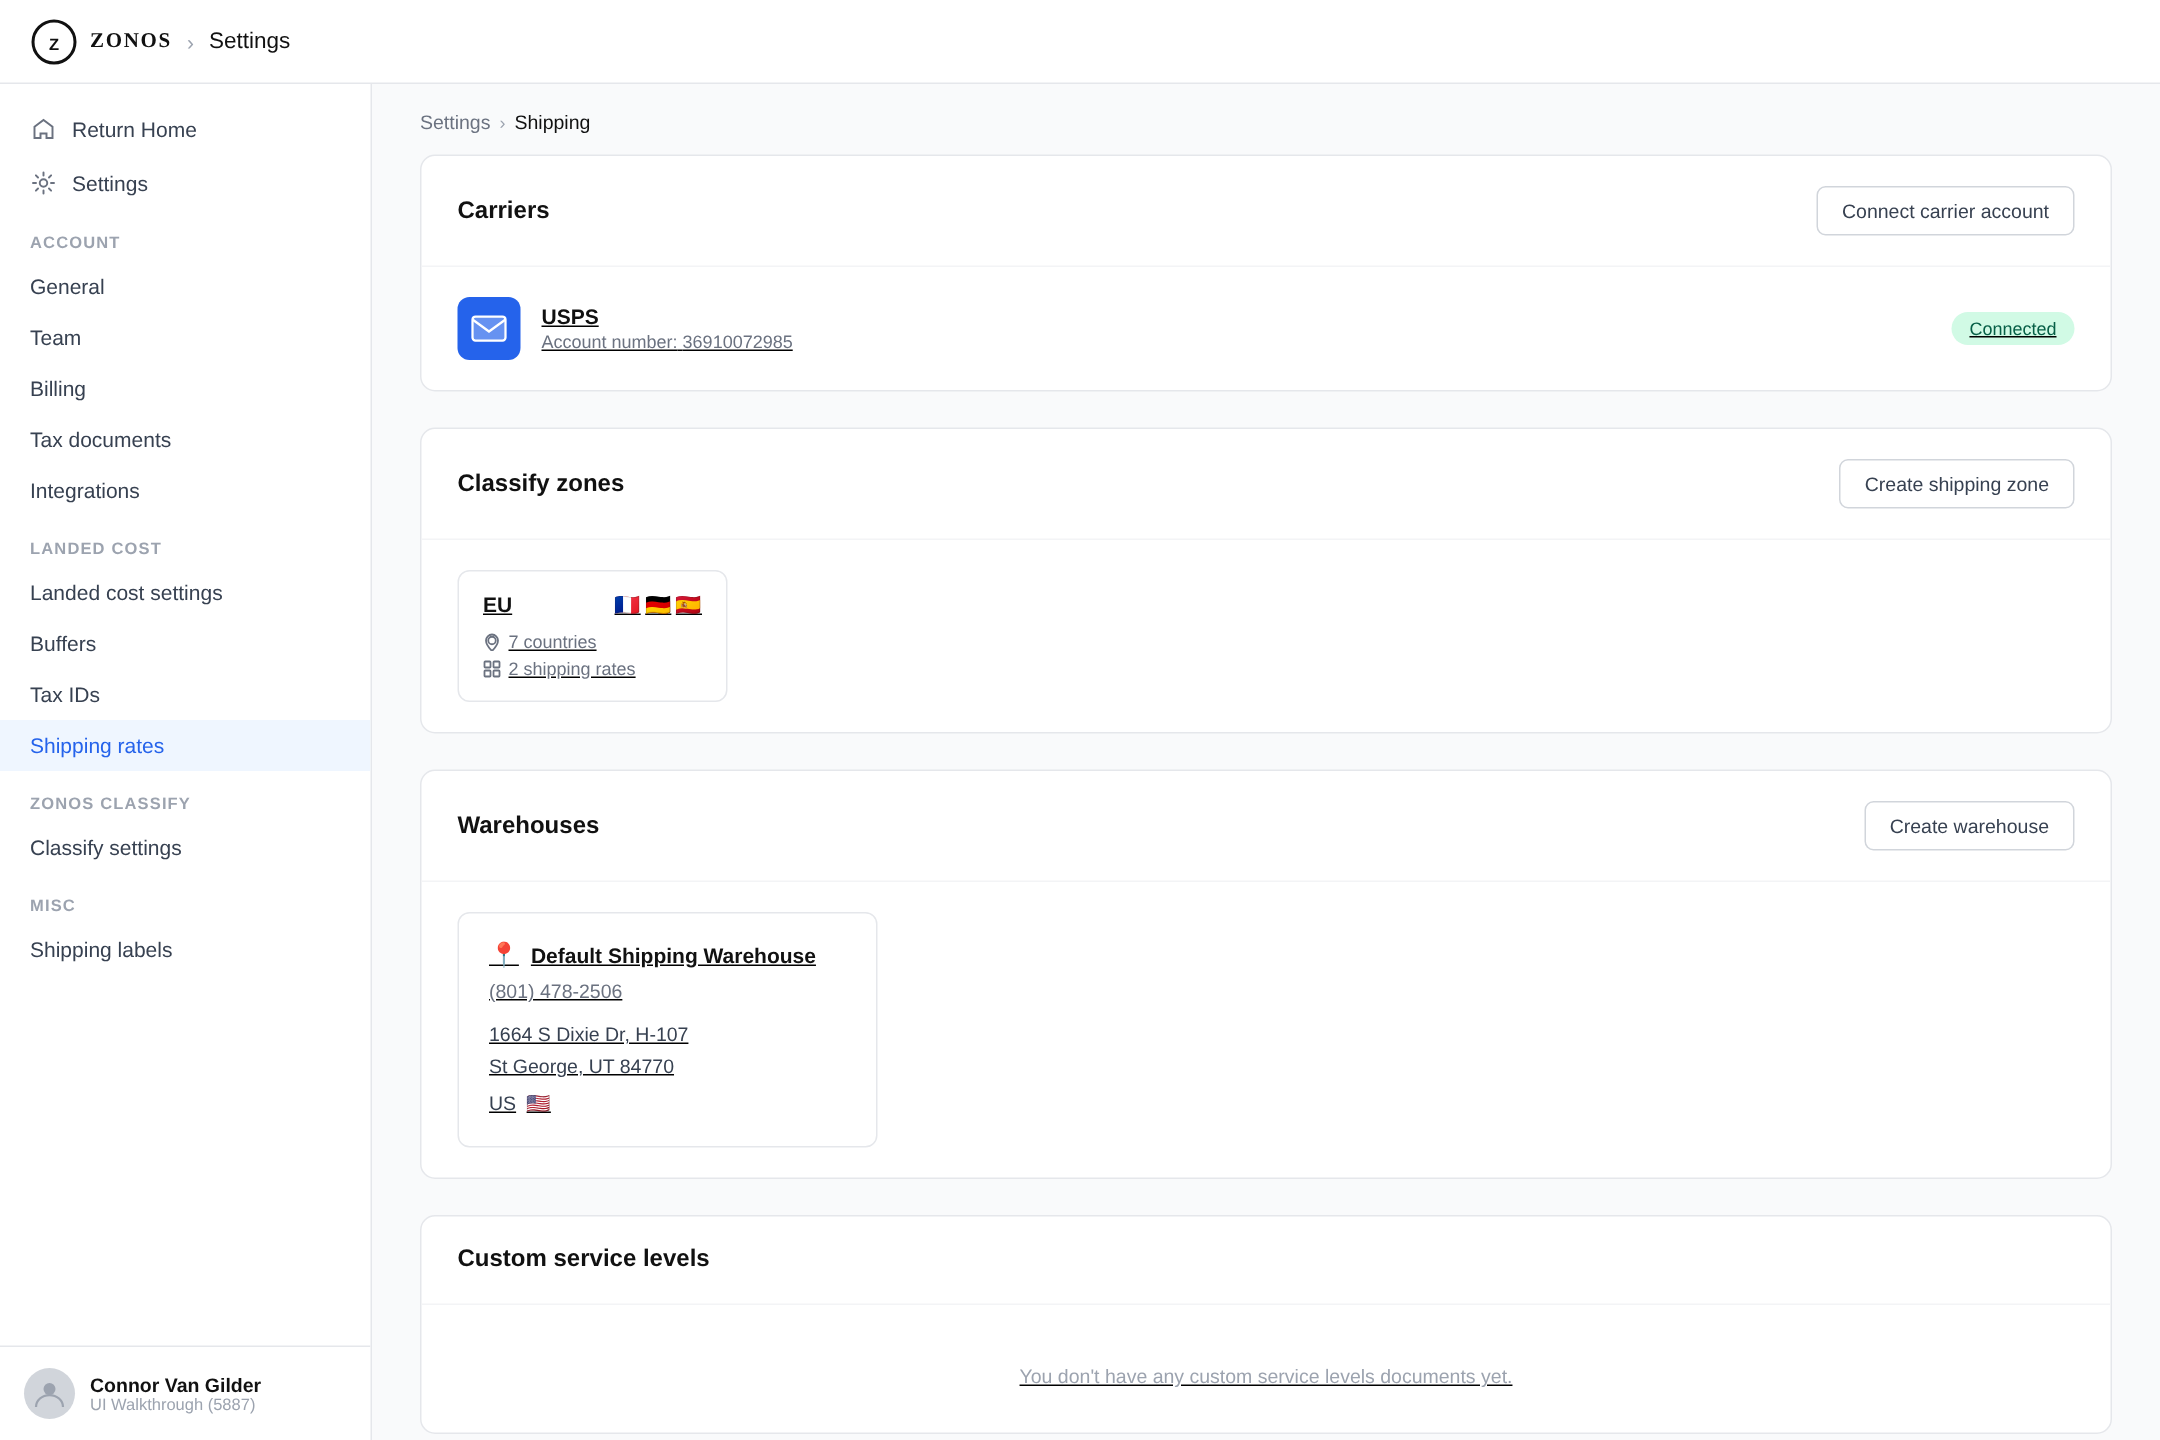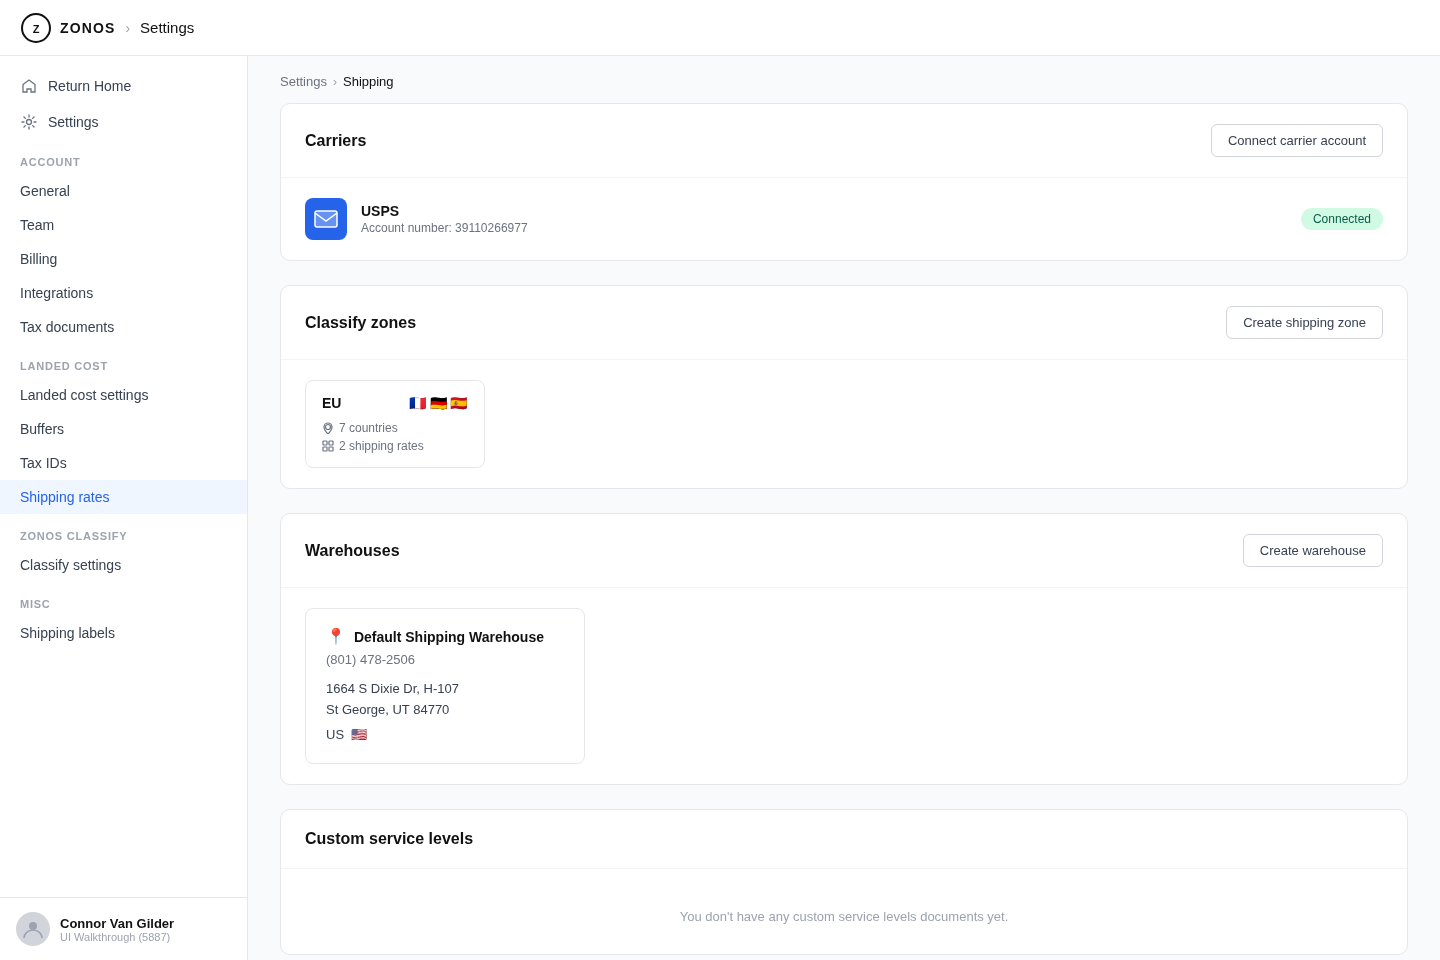--- a/index.html
+++ b/index.html
@@ -23,20 +23,21 @@
     }
     .topbar-logo-icon {
       width: 32px;
       height: 32px;
     }
     .topbar-logo-text {
       font-size: 14px;
       font-weight: 600;
       letter-spacing: 0.08em;
       color: #111;
+      font-family: Liberation Serif, serif;
     }
     .topbar-chevron {
       color: #9ca3af;
       font-size: 14px;
     }
     .topbar-title {
       font-size: 15px;
       font-weight: 500;
       color: #111;
     }
@@ -164,20 +165,21 @@
       padding: 20px 24px;
       border-bottom: 1px solid #f3f4f6;
     }
     .section-title {
       font-size: 16px;
       font-weight: 600;
       color: #111;
     }
     .section-body {
       padding: 20px 24px;
+      text-decoration: underline;
     }
 
     
     .btn {
       display: inline-flex;
       align-items: center;
       gap: 6px;
       padding: 8px 16px;
       border-radius: 6px;
       font-size: 13px;
@@ -330,24 +332,24 @@
       <div class="sidebar-item">
         <span>General</span>
       </div>
       <div class="sidebar-item">
         <span>Team</span>
       </div>
       <div class="sidebar-item">
         <span>Billing</span>
       </div>
       <div class="sidebar-item">
+        <span>Tax documents</span>
+      </div>
+      <div class="sidebar-item">
         <span>Integrations</span>
-      </div>
-      <div class="sidebar-item">
-        <span>Tax documents</span>
       </div>
 
       <div class="sidebar-section-label">LANDED COST</div>
       <div class="sidebar-item">
         <span>Landed cost settings</span>
       </div>
       <div class="sidebar-item">
         <span>Buffers</span>
       </div>
       <div class="sidebar-item">
@@ -402,21 +404,21 @@
             <svg width="24" height="20" viewBox="0 0 24 20" fill="none">
               <rect x="1" y="2" width="22" height="16" rx="2" fill="white" opacity="0.3"></rect>
               <rect x="1" y="2" width="22" height="16" rx="2" stroke="white" stroke-width="1.5"></rect>
               <path d="M1 4l11 8L23 4" stroke="white" stroke-width="1.5"></path>
             </svg>
           </div>
           <div class="carrier-info">
             <div class="carrier-name">USPS</div>
             <div class="carrier-account">
               <span>Account number:</span>
-              <span>39110266977</span>
+              <span>36910072985</span>
             </div>
           </div>
           <div class="badge-connected">Connected</div>
         </div>
       </div>
     </div>
 
     <div class="section-card">
       <div class="section-header">
         <h2 class="section-title">Classify zones</h2>

